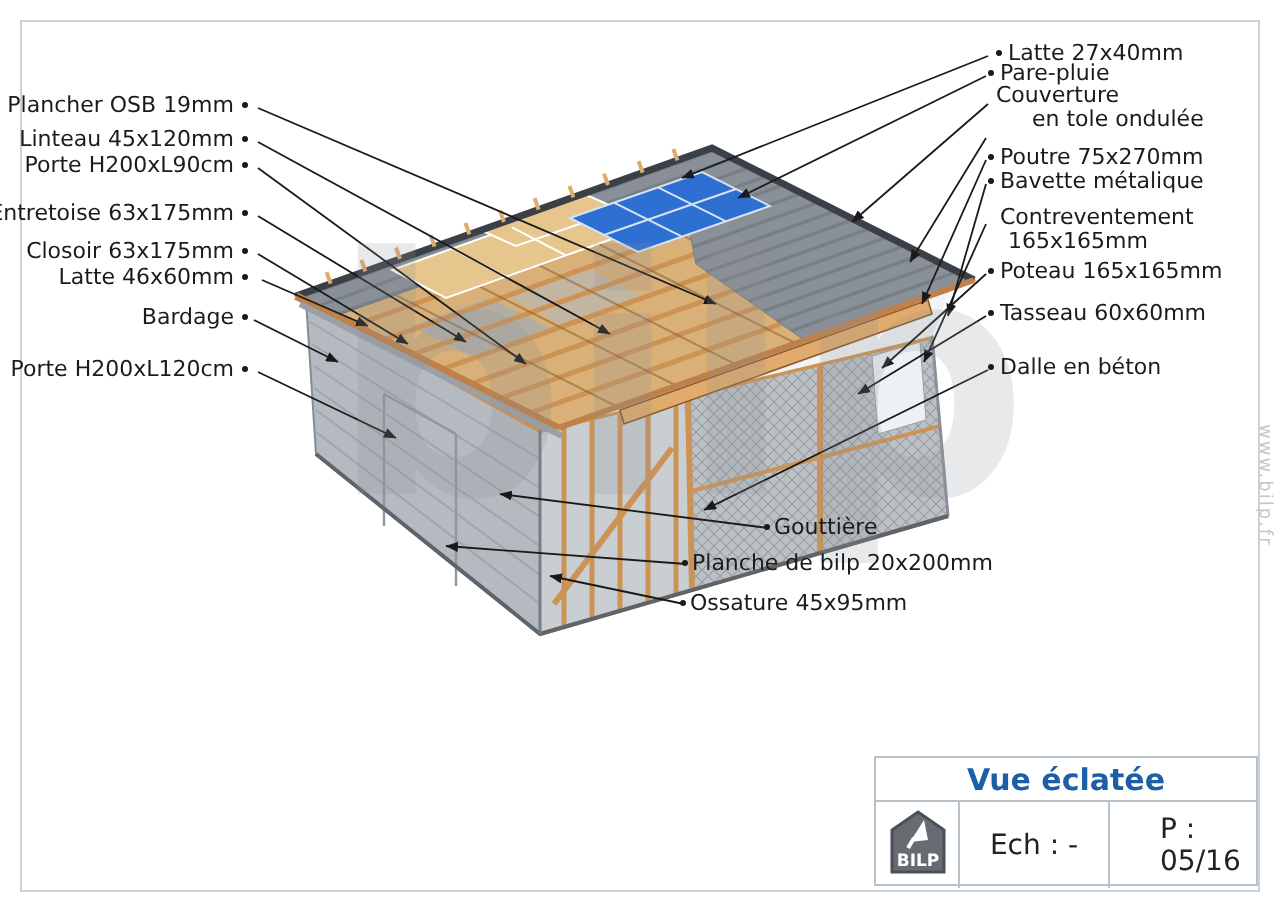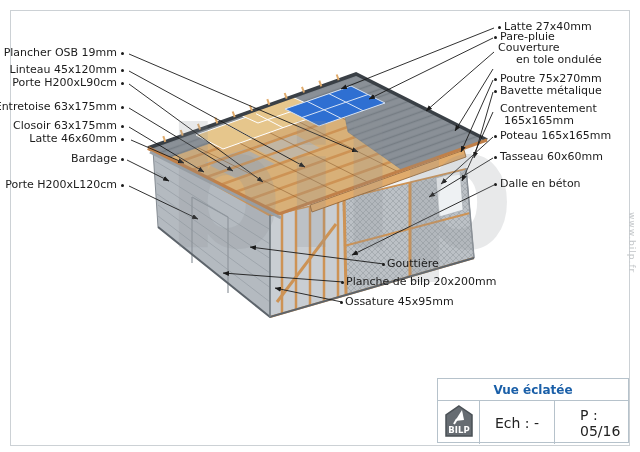--- a/index.html
+++ b/index.html
@@ -36,21 +36,21 @@
   
   #wm{position:absolute;left:165px;top:108px;z-index:4;font-size:165px;font-weight:bold;
       letter-spacing:0px;color:rgba(140,146,152,0.20);pointer-events:none;line-height:1;}
   #wm-side{position:absolute;right:3px;top:212px;z-index:4;font-size:9px;color:#c4c7ca;
       writing-mode:vertical-rl;letter-spacing:1px;pointer-events:none;}
 
   
   #tblock{position:absolute;left:437px;top:378px;width:192px;height:65px;z-index:10;
           background:#fff;border:1px solid #b6c2cb;box-sizing:border-box;}
   #tb-title{height:21px;border-bottom:1px solid #b6c2cb;display:flex;align-items:center;
-          justify-content:center;font-size:12px;font-weight:bold;color:var(--title_blue);}
+          justify-content:center;font-size:15px;font-weight:bold;color:var(--title_blue);}
   #tb-row{display:flex;height:43px;}
   .tcell{display:flex;align-items:center;justify-content:center;font-size:14px;color:#222;
          box-sizing:border-box;}
   .tcell.c1{width:41px;}
   .tcell.c2{width:75px;border-left:1px solid #b6c2cb;}
   .tcell.c3{width:74px;border-left:1px solid #b6c2cb;padding-left:25px;}
 </style>
 </head>
 <body>
 

